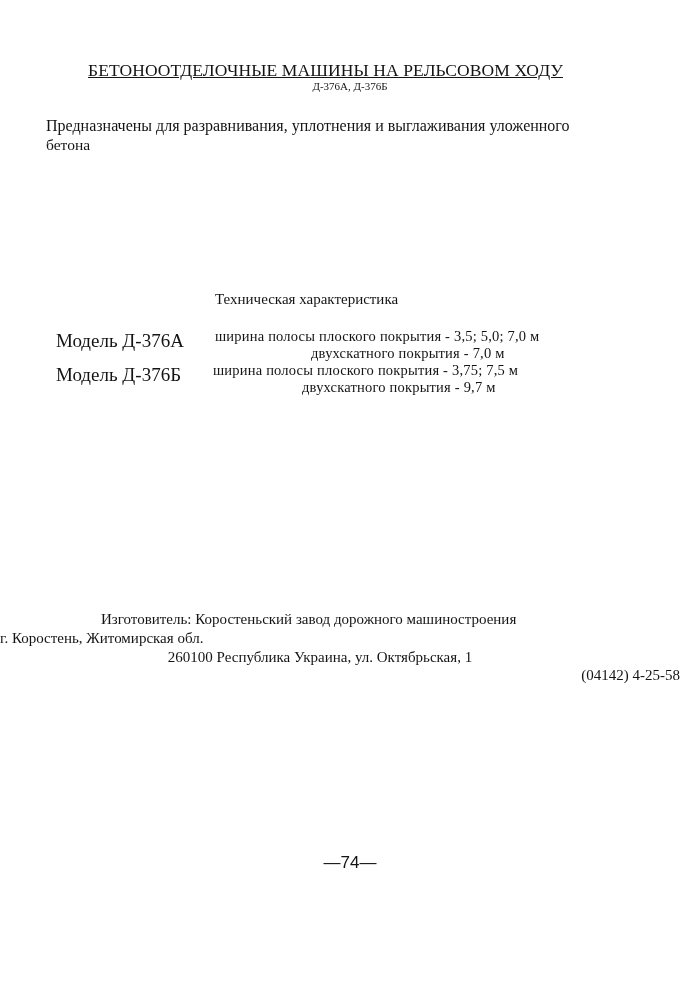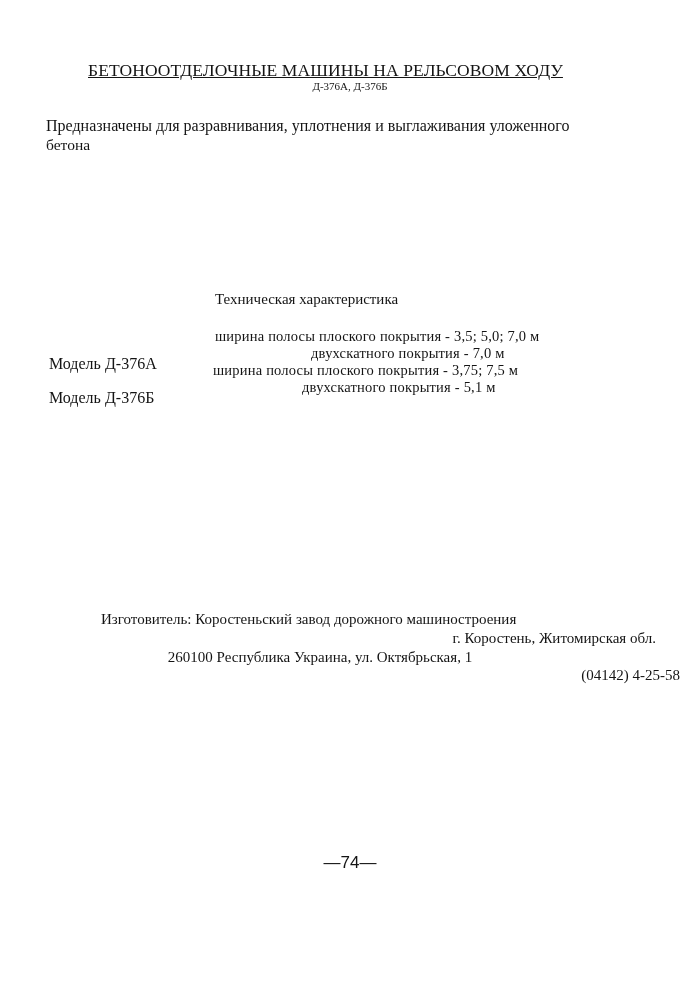--- a/index.html
+++ b/index.html
@@ -6,21 +6,21 @@
   body {
     width: 700px; height: 993px; position: relative; overflow: hidden;
     font-family: "Liberation Serif", "DejaVu Serif", serif; color: #141414;
   }
   .abs { position: absolute; white-space: nowrap; }
   .title1 { left: 88px; top: 60px; font-size: 17.5px; letter-spacing: 0.1px; text-decoration: underline; }
   .title2 { left: 0; width: 700px; text-align: center; top: 80px; font-size: 11px; }
   .purpose1 { left: 46px; top: 117px; font-size: 16px; }
   .purpose2 { left: 46px; top: 136px; font-size: 15.5px; }
   .spec-heading { left: 215px; top: 291px; font-size: 15px; }
-  .model { left: 49px; font-size: 16px; margin-top: 25px; }
+  .model { left: 56px; font-size: 19px; }
   .spec { font-size: 14.5px; letter-spacing: 0.2px; }
   .mfr { font-size: 15px; }
   .page-num { left: 0; width: 700px; text-align: center; top: 853px; font-size: 17px;
     font-family: "Liberation Sans", "DejaVu Sans", sans-serif; }
 </style>
 </head>
 <body>
 
 <div>
   <div class="abs title1">БЕТОНООТДЕЛОЧНЫЕ МАШИНЫ НА РЕЛЬСОВОМ ХОДУ</div>
@@ -30,21 +30,21 @@
   <div class="abs purpose2">бетона</div>
 
   <div class="abs spec-heading">Техническая характеристика</div>
 
   <div class="abs model" style="top:330px;">Модель Д-376А</div>
   <div class="abs spec" style="left:215px; top:328px;">ширина полосы плоского покрытия - 3,5; 5,0; 7,0 м</div>
   <div class="abs spec" style="left:311px; top:345px;">двухскатного покрытия - 7,0 м</div>
 
   <div class="abs model" style="top:364px;">Модель Д-376Б</div>
   <div class="abs spec" style="left:213px; top:362px;">ширина полосы плоского покрытия - 3,75; 7,5 м</div>
-  <div class="abs spec" style="left:302px; top:379px;">двухскатного покрытия - 5,1 м</div>
+  <div class="abs spec" style="left:302px; top:379px;">двухскатного покрытия - 9,7 м</div>
 
   <div class="abs mfr" style="left:84px; top:611px;margin-left:17px;">Изготовитель: Коростеньский завод дорожного машиностроения</div>
-  <div class="abs mfr" style="left:0; width:640px; text-align:right; top:630px;margin-left:16px;">г. Коростень, Житомирская обл.</div>
+  <div class="abs mfr" style="left:0; width:640px; text-align:left; top:630px;">г. Коростень, Житомирская обл.</div>
   <div class="abs mfr" style="left:0; width:640px; text-align:center; top:649px;">260100 Республика Украина, ул. Октябрьская, 1</div>
   <div class="abs mfr" style="left:0; width:640px; text-align:right; top:667px;padding-left:40px;">(04142) 4-25-58</div>
 
   <div class="abs page-num">—74—</div>
 </div>
 
 </body></html>

